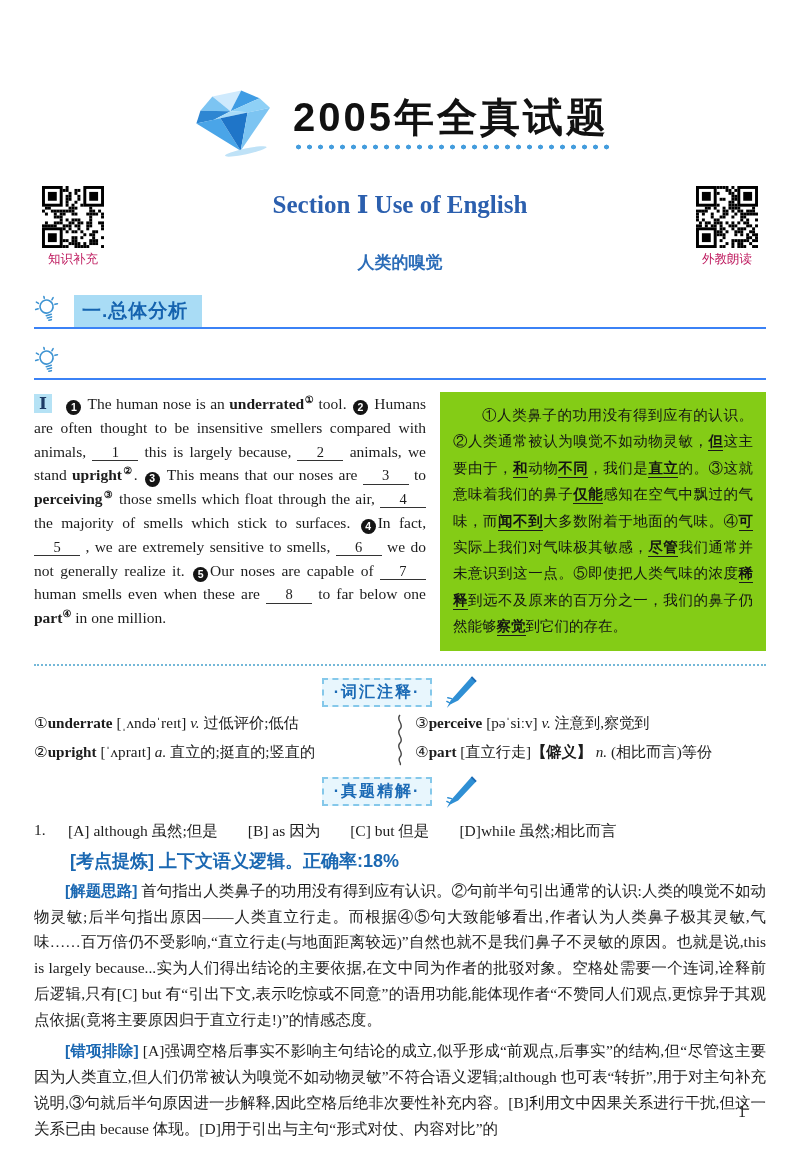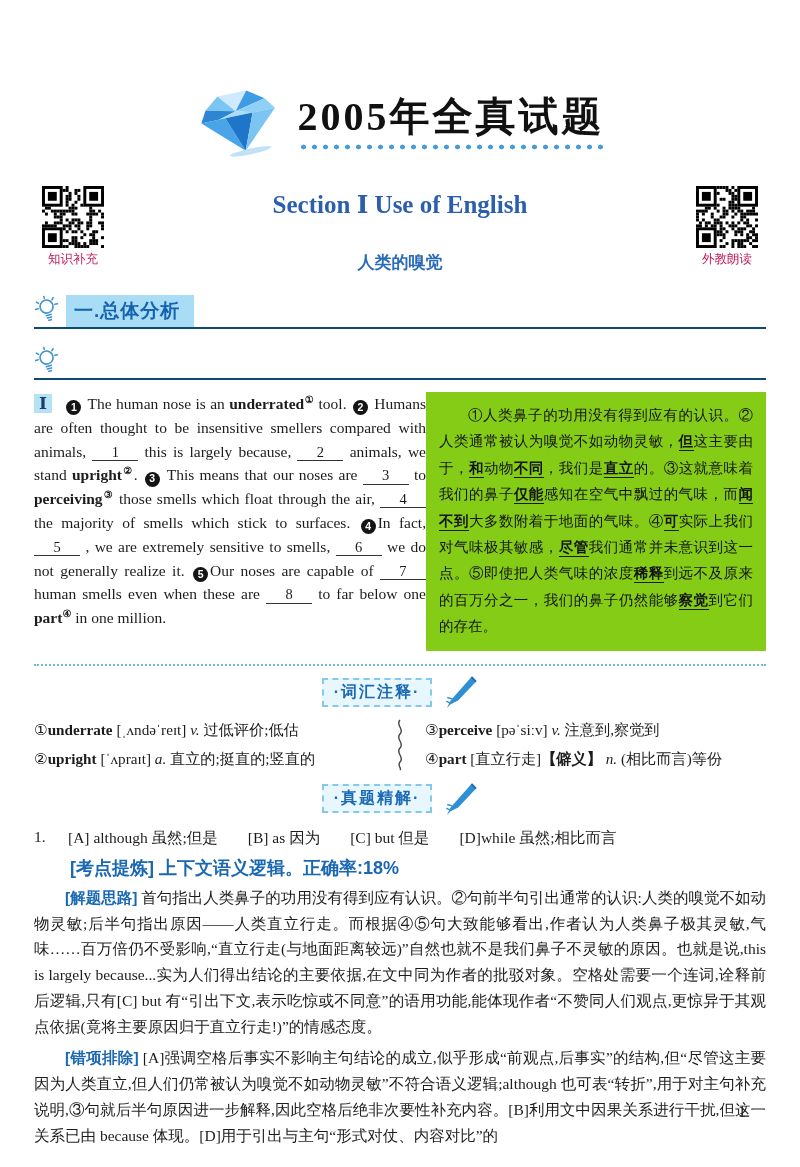--- a/index.html
+++ b/index.html
@@ -7,51 +7,51 @@
   .page {
     width:800px; height:1167px; position:relative; overflow:hidden;
     background:#fff; padding:0 34px;
     font-family:"Liberation Serif","DejaVu Serif",serif; color:#1c1c1c;
   }
 
   
   .title-block { display:flex; align-items:center; justify-content:center; padding-top:86px; gap:10px; }
   .diamond { width:92px; height:72px; flex:0 0 auto; }
   .year-title {
-    font-family:Liberation Serif, serif;
+    font-family:Liberation Sans, sans-serif;
     font-size:40px; font-weight:bold; margin:0; letter-spacing:3px; color:#111; line-height:1.1;
   }
   .dotted-underline {
     margin-top:5px; height:6px;
     background-image:radial-gradient(circle,#459ddd 2.2px,rgba(0,0,0,0) 2.7px);
     background-size:11px 6px; background-repeat:repeat-x; background-position:left center;
   }
 
   
   .heading-row { display:flex; justify-content:space-between; align-items:flex-start; margin-top:24px; }
   .qr-block { width:78px; text-align:center; margin-top:4px; }
   .qr { width:62px; height:62px; display:block; margin:0 auto; }
   .qr-label { font-size:12.5px; margin-top:3px; font-family:"Liberation Sans","DejaVu Sans",sans-serif; color:#be185d; }
   .heading-center { text-align:center; padding-top:8px; flex:1; }
   .section-title { font-size:25px; color:#2b5fae; font-weight:bold; margin:0; font-family:"Liberation Serif","DejaVu Serif",serif; }
   .passage-topic { margin-top:32px; font-size:17px; font-weight:bold; color:#2b6cb8; font-family:"Liberation Sans","DejaVu Sans",sans-serif; }
 
   
-  .sec-header { display:flex; align-items:flex-end; gap:6px; border-bottom:2px solid #0c4a6e; margin-top:20px; }
+  .sec-header { display:flex; align-items:flex-end; gap:14px; border-bottom:2px solid #3b82f6; margin-top:20px; }
   .bulb { width:26px; height:32px; margin-bottom:1px; }
   .sec-badge {
     background:#a9dcf5; color:#1563af; font-family:"Liberation Sans","DejaVu Sans",sans-serif;
     font-weight:bold; font-size:19px; padding:3px 14px 3px 8px; letter-spacing:1px;
   }
   .sec-header-2 { margin-top:16px; }
 
   .body-para { font-size:15.5px; line-height:1.63; text-align:justify; text-indent:2em; margin:12px 0 0 0; }
 
   
-  .passage-row { display:flex; margin-top:12px; align-items:flex-start; }
+  .passage-row { display:flex; gap:14px; margin-top:12px; align-items:flex-start; }
   .passage { width:392px; flex:0 0 auto; font-size:15.5px; line-height:23.8px; text-align:justify; }
   .pmark { background:#b5e2f5; font-weight:bold; padding:0 5px; margin-right:12px; font-size:17px; color:#1c3b66; }
   .blank {
     display:inline-block; min-width:46px; text-align:center;
     border-bottom:1.4px solid #333; line-height:1.05; font-size:14.5px;
   }
   .circ {
     display:inline-flex; width:15px; height:15px; border-radius:50%; background:#151515; color:#fff;
     font-size:10.5px; font-weight:bold; align-items:center; justify-content:center;
     font-family:"Liberation Sans","DejaVu Sans",sans-serif; vertical-align:-2px; margin:0 2px;
@@ -68,21 +68,21 @@
 
   
   .badge-row { display:flex; justify-content:center; align-items:center; gap:12px; margin-top:9px; }
   .dash-badge {
     border:2px dashed #85c8ea; background:#e8f6fd; color:#1b6ab5; font-weight:bold;
     font-size:16px; padding:2px 10px; font-family:"Liberation Sans","DejaVu Sans",sans-serif; letter-spacing:2px;
   }
   .pen { width:34px; height:34px; }
 
   
-  .vocab-grid { display:flex; margin-top:7px; align-items:center; gap:18px; }
+  .vocab-grid { display:flex; align-items:flex-end; gap:8px; }
   .vocab-col { flex:1; }
   .vocab-entry { font-size:15.2px; line-height:1.85; white-space:nowrap; }
   .v-num { font-family:"Liberation Sans","DejaVu Sans",sans-serif; }
   .v-word { font-weight:bold; }
   .v-pos { font-style:italic; }
   .v-extra { font-weight:bold; }
   .wave { width:14px; height:52px; flex:0 0 auto; }
 
   
   .options-line { display:flex; margin-top:12px; font-size:15.5px; }

